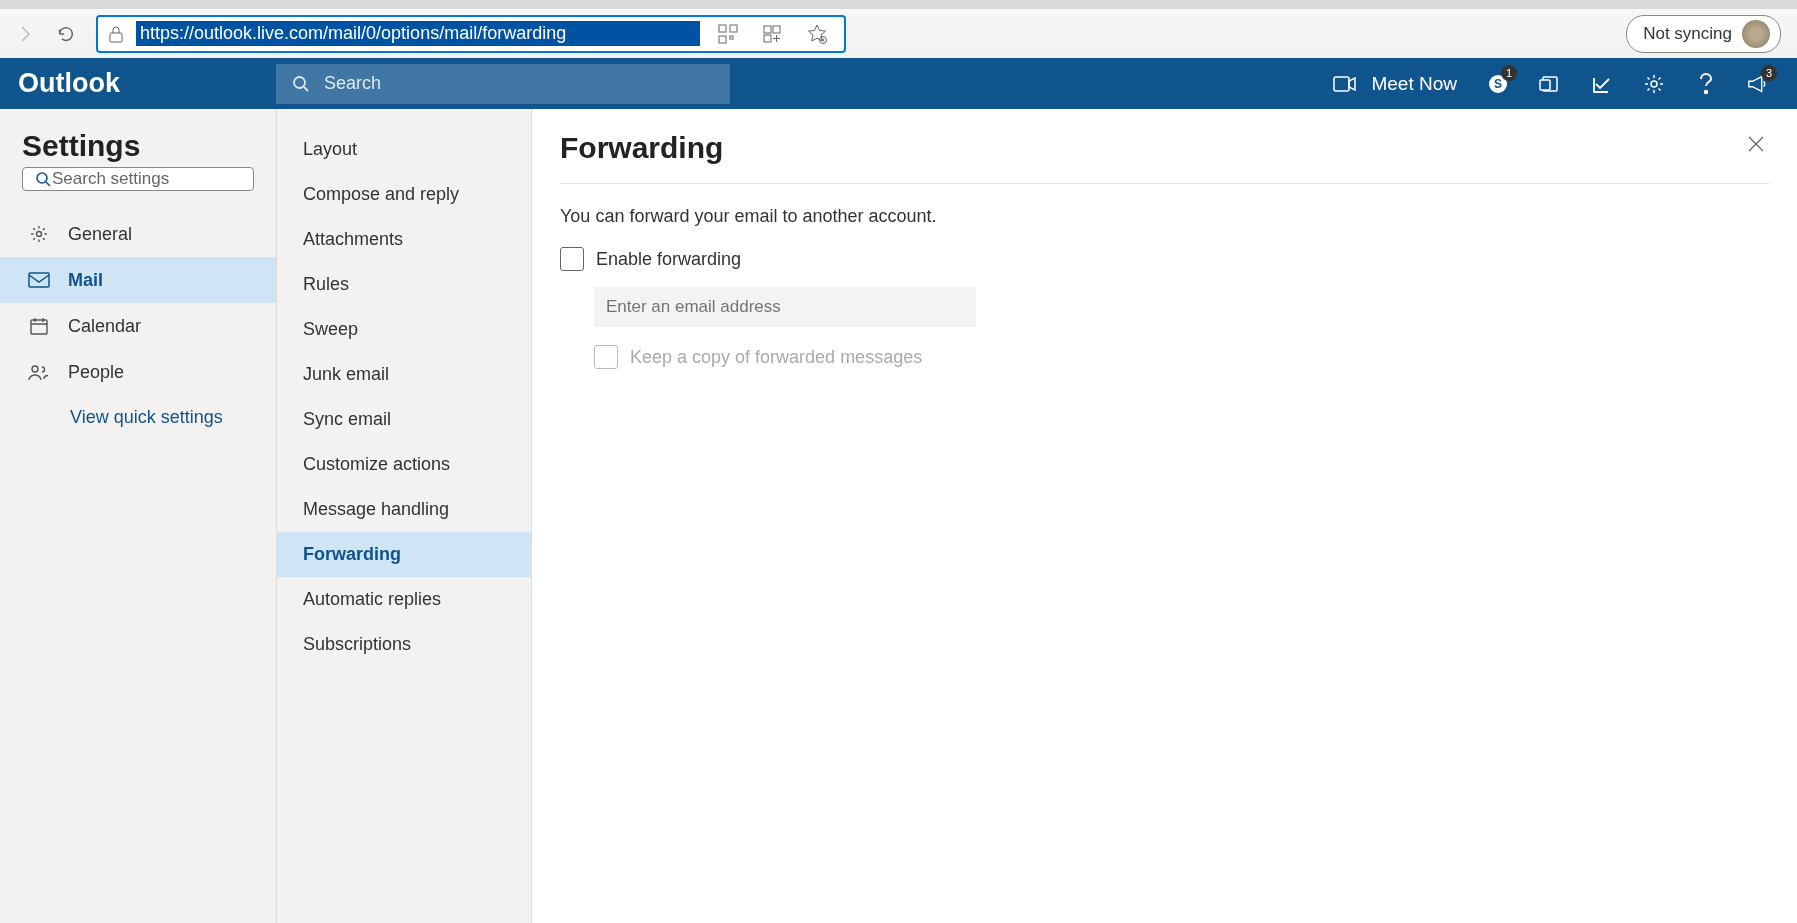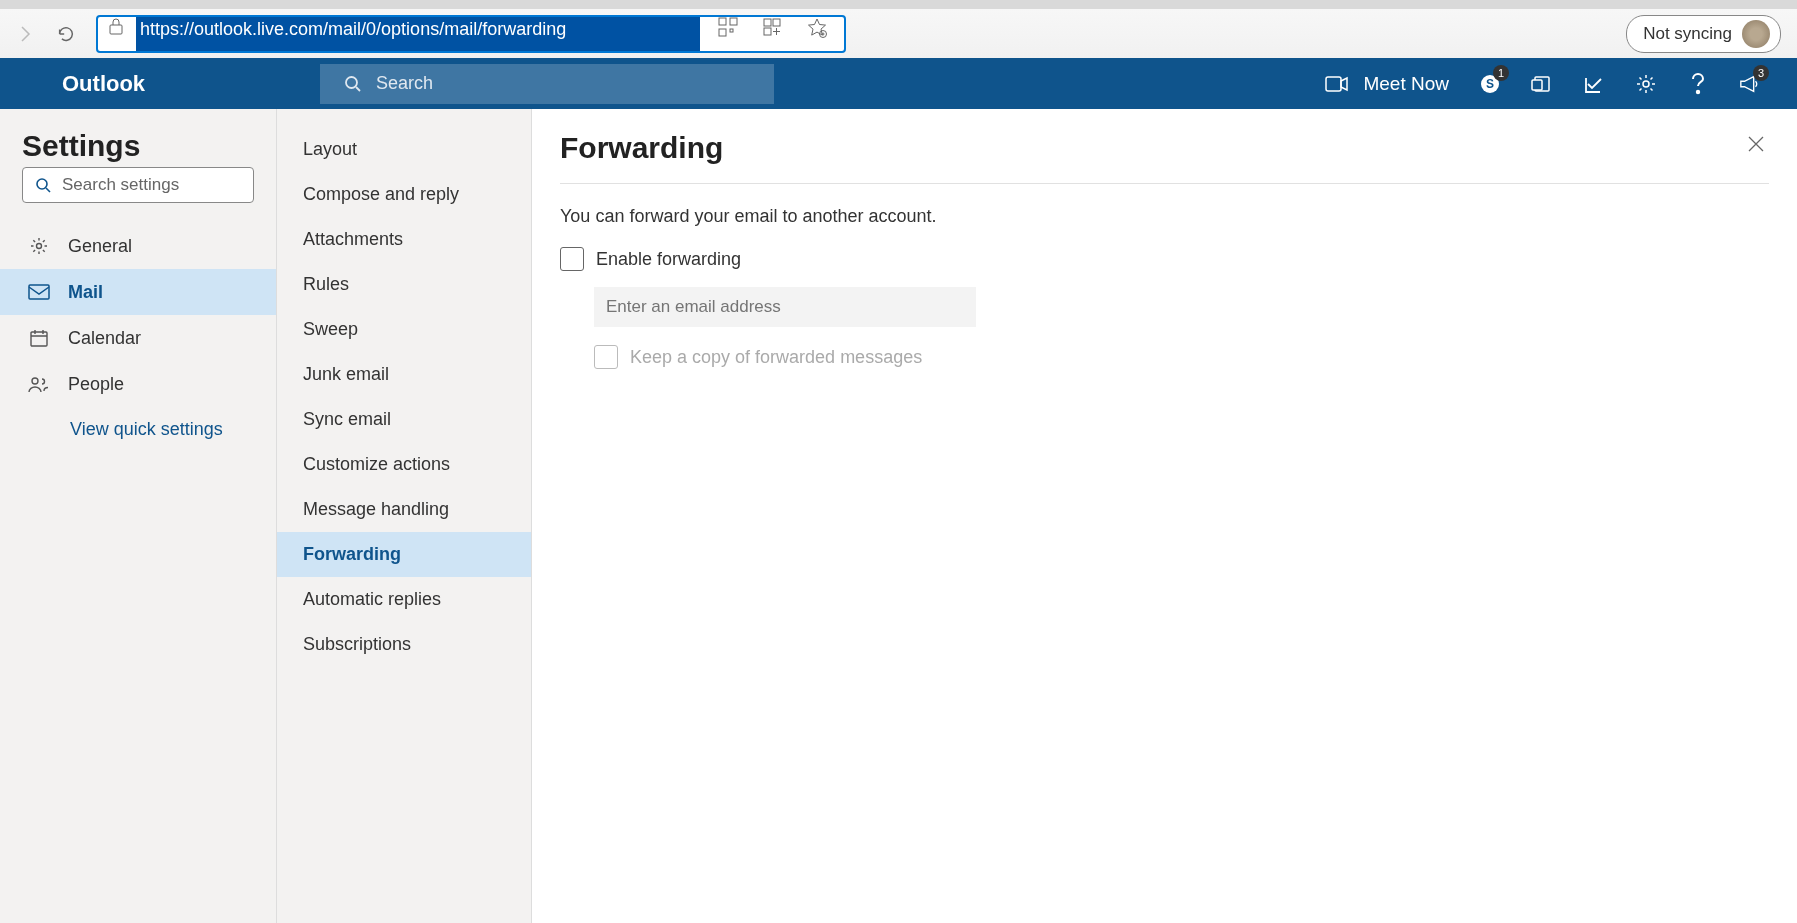--- a/index.html
+++ b/index.html
@@ -2,45 +2,45 @@
 <html><head>
 <meta charset="utf-8">
 <style>
 * { margin: 0; padding: 0; box-sizing: border-box; font-family: 'Segoe UI', Arial, sans-serif; }
 body { width: 1797px; height: 923px; overflow: hidden; background: #f3f2f1; }
 
 
 .browser-toolbar { height: 58px; background: linear-gradient(#f7f7f7, #f1f1f1); display: flex; align-items: center; padding: 0 16px; gap: 20px; border-top: 9px solid #d9d9d9; }
 .nav-arrow { width: 20px; height: 20px; display: flex; align-items: center; justify-content: center; color: #666; }
 .nav-arrow.disabled { color: #bbb; }
-.address-bar { flex: 0 0 750px; height: 38px; border: 2px solid #0078d4; border-radius: 4px; background: #fff; display: flex; padding: 0 10px; gap: 12px; }
+.address-bar { flex: 0 0 750px; height: 38px; border: 2px solid #0078d4; border-radius: 4px; background: #fff; display: flex; align-items: center; padding: 0 10px; gap: 12px; }
 .lock-icon { color: #666; }
 .url-text { flex: 1; background: #0052a3; color: #fff; padding: 2px 4px; font-size: 18px; }
 .addr-icon { color: #666; padding: 0 6px; }
 .toolbar-spacer { flex: 1; }
 .sync-btn { border: 1px solid #888; border-radius: 18px; padding: 4px 10px 4px 16px; display: flex; align-items: center; gap: 10px; font-size: 17px; color: #333; background: #fff; }
 .avatar-img { width: 28px; height: 28px; border-radius: 50%; background: radial-gradient(circle, #b8a890 30%, #8a7860); }
 
 
 .app-header { height: 51px; background: #0f548c; display: flex; align-items: center; color: #fff; }
-.app-logo { font-size: 22px; font-weight: 600; padding: 0 18px; width: 276px; margin-left: 44px; }
-.search-box { width: 454px; height: 40px; background: rgba(255,255,255,0.2); border-radius: 0; display: flex; align-items: center; padding: 0 24px; gap: 14px; color: #e0e8f0; font-size: 18px; }
+.app-logo { font-size: 27px; font-weight: 600; padding: 0 18px; width: 276px; }
+.search-box { width: 454px; height: 40px; background: rgba(255,255,255,0.2); border-radius: 0; display: flex; align-items: center; padding: 0 16px; gap: 14px; color: #e0e8f0; font-size: 18px; }
 .header-spacer { flex: 1; }
-.header-actions { display: flex; align-items: center; gap: 30px; padding-right: 36px; justify-content: flex-end; }
+.header-actions { display: flex; align-items: center; gap: 30px; padding-right: 28px; justify-content: flex-end; }
 .meet-now { display: flex; align-items: center; gap: 14px; font-size: 19px; }
 .header-icon { position: relative; width: 22px; height: 22px; display: flex; align-items: center; justify-content: center; }
 .badge { position: absolute; top: -8px; right: -8px; background: #333; color: #fff; border-radius: 50%; width: 16px; height: 16px; font-size: 11px; display: flex; align-items: center; justify-content: center; }
 
 
 .content { display: flex; height: calc(100% - 109px); background: #f3f2f1; }
 
 
 .sidebar { width: 277px; border-right: 1px solid #ddd; padding: 20px 0; }
 .sidebar-title { font-size: 30px; font-weight: 600; padding: 0 22px 4px; color: #222; }
-.settings-search { margin: 0 22px 20px; border: 1px solid #888; border-radius: 4px; height: 36px; display: flex; align-items: center; padding: 0 12px; gap: 10px; background: #fff; color: #666; font-size: 17px; }
+.settings-search { margin: 0 22px 20px; border: 1px solid #888; border-radius: 4px; height: 24px; display: flex; align-items: center; padding: 0 12px; background: #fff; color: #666; font-size: 17px; }
 .cat-item { display: flex; align-items: center; gap: 18px; padding: 12px 28px; font-size: 18px; color: #333; cursor: pointer; text-align: center; }
 .cat-item.active { background: #cfe4f5; color: #0f548c; font-weight: 600; }
 .cat-icon { width: 22px; height: 22px; display: flex; align-items: center; justify-content: center; color: #555; }
 .cat-item.active .cat-icon { color: #0f548c; }
 .quick-link { padding: 12px 22px 12px 70px; color: #0f548c; font-size: 18px; cursor: pointer; }
 
 
 .subnav { width: 255px; border-right: 1px solid #ddd; padding-top: 18px; }
 .sub-item { padding: 12px 26px; font-size: 18px; color: #333; cursor: pointer; }
 .sub-item.active { background: #cfe4f5; color: #0f548c; font-weight: 600; }

